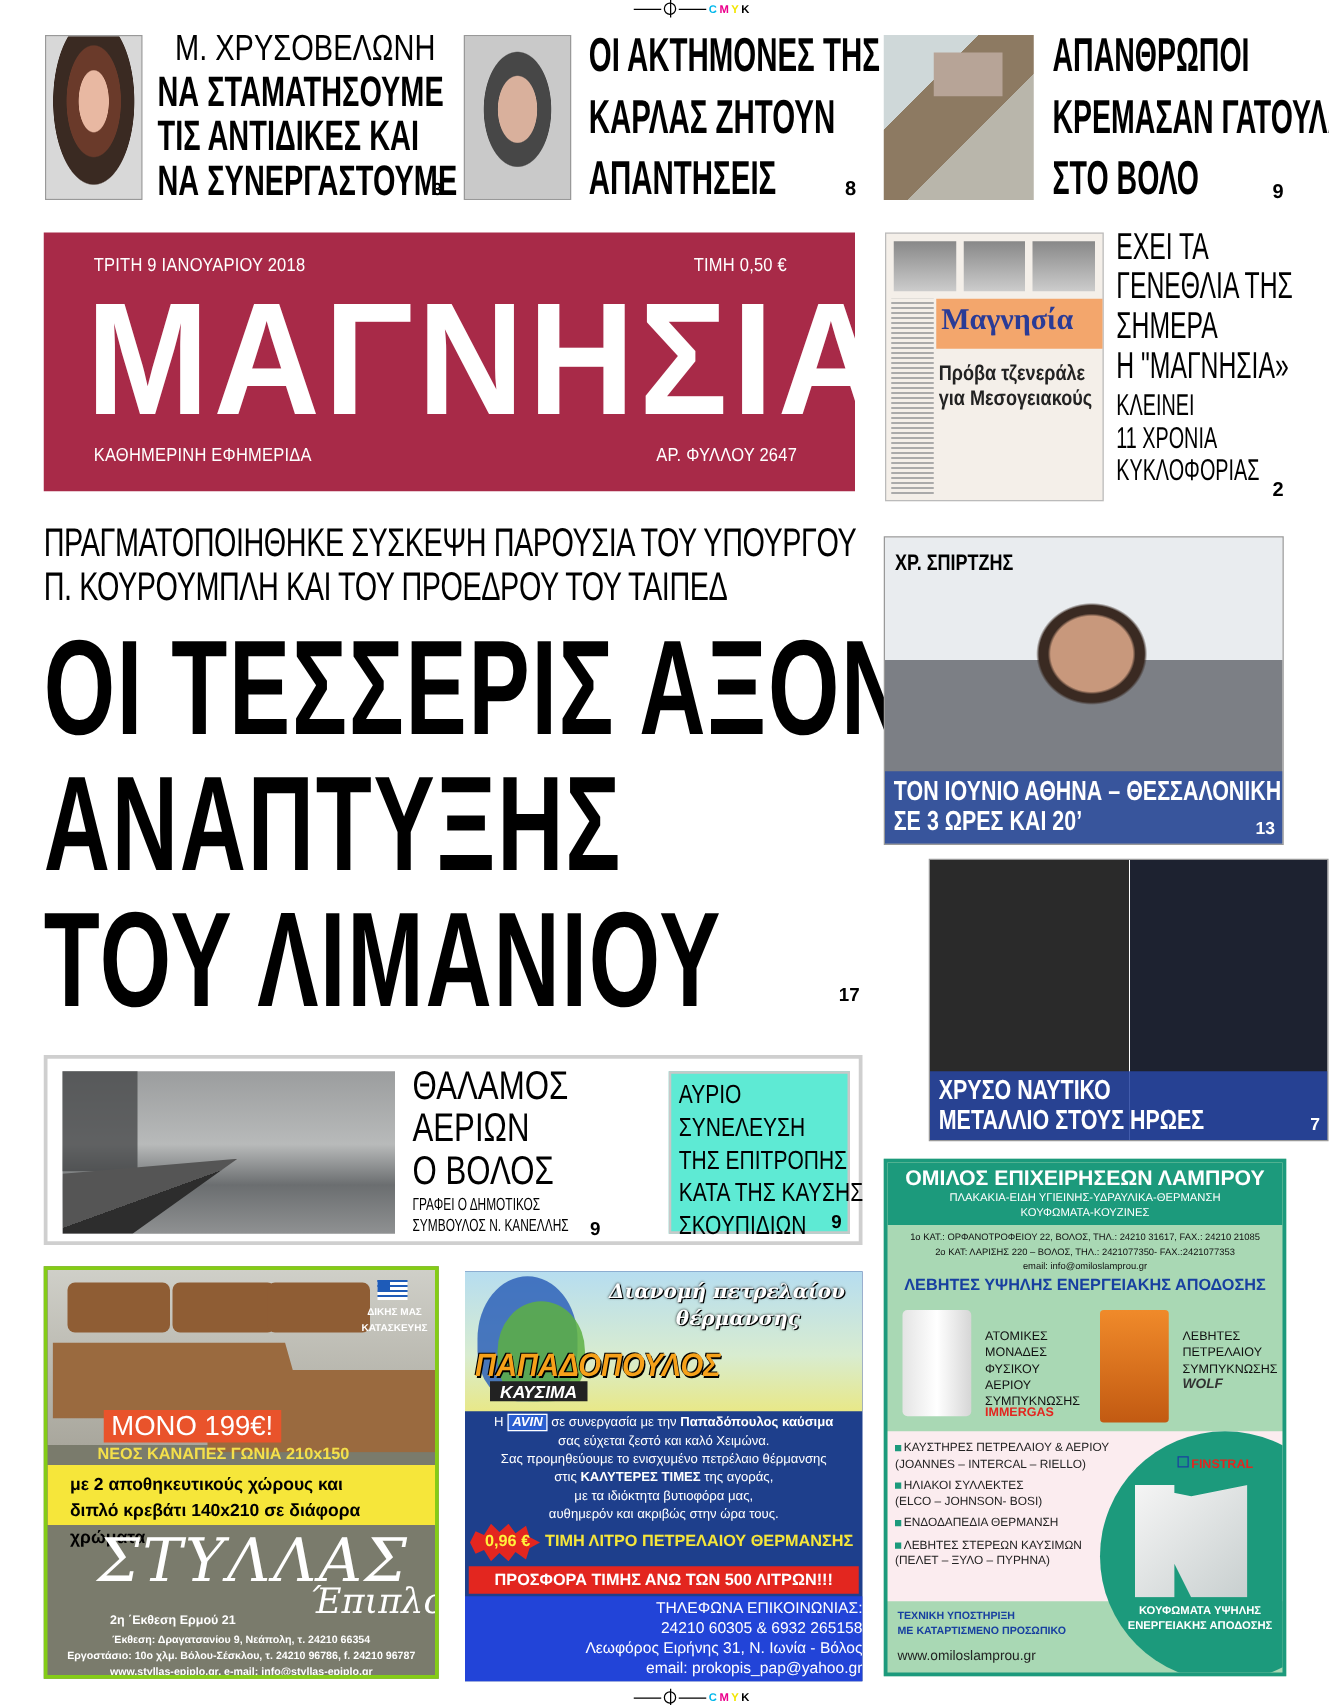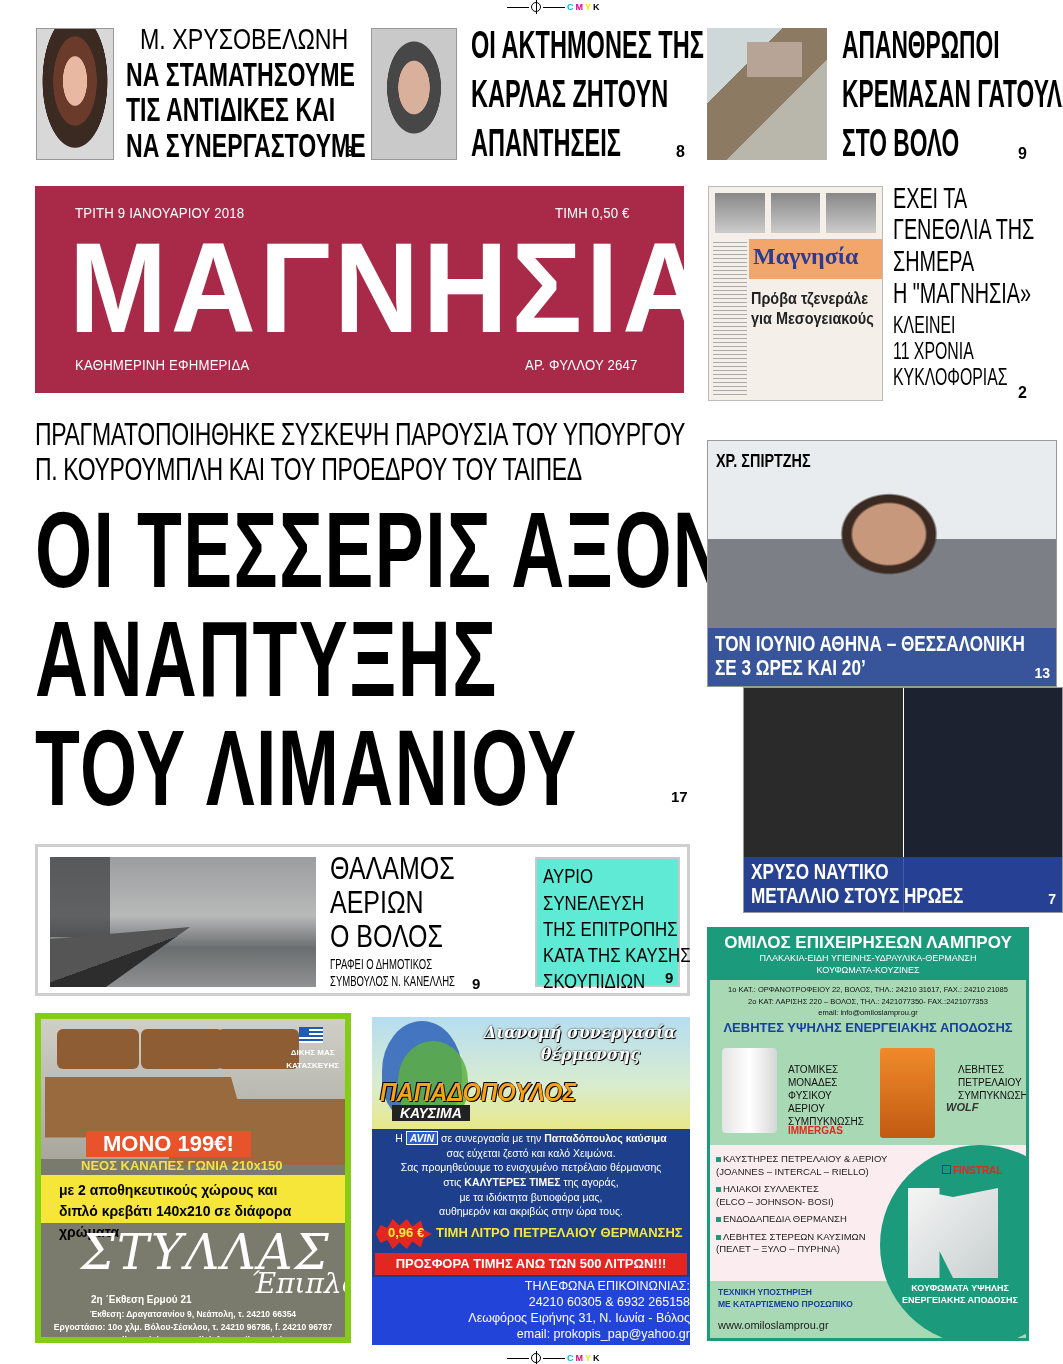--- a/index.html
+++ b/index.html
@@ -49,25 +49,25 @@
   .name-tag { position: absolute; left: 8px; top: 10px; font-weight: bold; font-size: 18px; transform: scaleX(0.8); transform-origin: left top; white-space: nowrap; }
 
   
   #fog-box { position: absolute; left: 35px; top: 844px; width: 655px; height: 152px; border: 3px solid #cfcfcf; background: #fff; }
   #fog-img { position: absolute; left: 12px; top: 10px; width: 266px; height: 130px; background: linear-gradient(180deg, #9b9d9e 0%, #b8baba 45%, #6b6e70 70%, #8f9192 100%); }
   #fog-img .quay { position: absolute; left: 0; bottom: 0; width: 140px; height: 60px; background: linear-gradient(160deg, #555 0 50%, #2d2d2d 50%); clip-path: polygon(0 20%, 100% 0, 40% 100%, 0 100%); }
   #fog-img .trees { position: absolute; left: 0; top: 0; width: 60px; height: 80px; background: #3a3c3d; opacity: 0.7; }
   #assembly-box { position: absolute; left: 497px; top: 10px; width: 145px; height: 130px; background: #5eead4; border: 2px solid #c8c8c8; }
 
   
-  #ad-sofa { position: absolute; left: 35px; top: 1013px; width: 316px; height: 330px; border: 6px solid #84cc16; background: #7a7b6c; overflow: hidden; }
+  #ad-sofa { position: absolute; left: 35px; top: 1013px; width: 316px; height: 330px; border: 3px solid #84cc16; background: #7a7b6c; overflow: hidden; }
   #ad-sofa .top { position: absolute; left: 0; top: 0; width: 100%; height: 140px; background: linear-gradient(180deg, #cfcfc8, #a9a79d); }
   #ad-sofa .sofa { position: absolute; left: 4px; top: 36px; width: 310px; height: 110px; background: #9a6a3f; clip-path: polygon(0 20%, 60% 20%, 62% 40%, 100% 40%, 100% 100%, 40% 100%, 40% 75%, 0 75%); }
   #ad-sofa .cush { position: absolute; top: 10px; height: 40px; width: 82px; background: #8f5d34; border-radius: 6px; }
-  #ad-sofa .price { position: absolute; left: 45px; top: 112px; background: #e9532b; color: #fff; font-weight: bold; font-size: 22px; padding: 0 17px; }
+  #ad-sofa .price { position: absolute; left: 45px; top: 112px; background: #e9532b; color: #fff; font-weight: normal; font-size: 22px; padding: 0 6px; }
   #ad-sofa .sub { position: absolute; left: 40px; top: 139px; color: #f4e04a; font-weight: bold; font-size: 13px; white-space: nowrap; }
   #ad-sofa .yellow { position: absolute; left: 0; top: 156px; width: 100%; height: 48px; background: #f6e63a; font-weight: bold; font-size: 14px; padding: 5px 0 0 18px; line-height: 1.5; }
   #ad-sofa .flag { position: absolute; right: 22px; top: 8px; width: 24px; height: 16px; background: repeating-linear-gradient(#1e5bb8 0 2px, #fff 2px 4px); }
   #ad-sofa .flag::before { content: ""; position: absolute; left: 0; top: 0; width: 10px; height: 8px; background: #1e5bb8; }
   #ad-sofa .made { position: absolute; right: 6px; top: 28px; color: #fff; font-weight: bold; font-size: 8px; text-align: center; line-height: 1.6; }
   #ad-sofa .brand { position: absolute; left: 40px; top: 205px; font-family: "DejaVu Serif", serif; font-style: italic; color: #fff; font-size: 48px; letter-spacing: 2px; }
   #ad-sofa .brand2 { position: absolute; left: 210px; top: 248px; font-family: "DejaVu Serif", serif; font-style: italic; color: #fff; font-size: 28px; }
   #ad-sofa .addr { position: absolute; left: 0; width: 100%; color: #fff; font-weight: bold; font-size: 8.5px; text-align: center; }
 
   #ad-fuel { position: absolute; left: 372px; top: 1017px; width: 318px; height: 328px; background: #1e3f8c; overflow: hidden; }
@@ -218,21 +218,21 @@
 </div>
 <div class="pg" style="left:1018px; top:384px;">2</div>
 
 <span class="kicker" style="top:418px;">ΠΡΑΓΜΑΤΟΠΟΙΗΘΗΚΕ ΣΥΣΚΕΨΗ ΠΑΡΟΥΣΙΑ ΤΟΥ ΥΠΟΥΡΓΟΥ</span>
 <span class="kicker" style="top:453px;">Π. ΚΟΥΡΟΥΜΠΛΗ ΚΑΙ ΤΟΥ ΠΡΟΕΔΡΟΥ ΤΟΥ ΤΑΙΠΕΔ</span>
 <span class="huge" style="top:496px;">ΟΙ ΤΕΣΣΕΡΙΣ ΑΞΟΝΕΣ</span>
 <span class="huge" style="top:605px;">ΑΝΑΠΤΥΞΗΣ</span>
 <span class="huge" style="top:714px;">ΤΟΥ ΛΙΜΑΝΙΟΥ</span>
 <div class="pg" style="left:671px; top:788px; font-size:15px;">17</div>
 
-<div class="story-photo ph-spirtzis" style="left:707px; top:440px; width:350px; height:247px;">
+<div class="story-photo ph-spirtzis" style="left:707px; top:429px; width:320px; height:247px;">
   <span class="name-tag">ΧΡ. ΣΠΙΡΤΖΗΣ</span>
   <div class="caption-band" style="height:58px; padding:4px 0 0 7px;">
     <span class="t">ΤΟΝ ΙΟΥΝΙΟ ΑΘΗΝΑ – ΘΕΣΣΑΛΟΝΙΚΗ</span>
     <span class="t">ΣΕ 3 ΩΡΕΣ ΚΑΙ 20’</span>
     <span style="position:absolute; right:6px; bottom:5px; font-size:14px;">13</span>
   </div>
 </div>
 
 <div class="story-photo ph-heroes" style="left:707px; top:687px; width:320px; height:226px;margin-left:36px;">
   <div class="caption-band" style="height:55px; padding:3px 0 0 7px; background:rgba(40,70,160,0.88);">
@@ -296,21 +296,21 @@
   <div class="addr" style="top:275px; font-size:10px; text-align:left; left:50px;">2η ΄Εκθεση Ερμού 21</div>
   <div class="addr" style="top:290px;">Έκθεση: Δραγατσανίου 9, Νεάπολη, τ. 24210 66354</div>
   <div class="addr" style="top:303px;">Εργοστάσιο: 10ο χλμ. Βόλου-Σέσκλου, τ. 24210 96786, f. 24210 96787</div>
   <div class="addr" style="top:316px;">www.styllas-epiplo.gr, e-mail: info@styllas-epiplo.gr</div>
 </div>
 
 <div id="ad-fuel">
   <div class="hero">
     <div class="drop1"></div>
       <div class="drop2"></div>
-    <div class="slogan" style="top:6px;">Διανομή συνεργασία</div>
+    <div class="slogan" style="top:6px;">Διανομή πετρελαίου</div>
     <div class="slogan" style="top:28px; right:50px;">θέρμανσης</div>
     <div class="name">ΠΑΠΑΔΟΠΟΥΛΟΣ</div>
     <div class="name2">ΚΑΥΣΙΜΑ</div>
   </div>
   <div class="body">
     <div>
       <span>Η </span><span class="avin">AVIN</span><span> σε συνεργασία με την </span><b>Παπαδόπουλος καύσιμα</b>
     </div>
     <div>σας εύχεται ζεστό και καλό Χειμώνα.</div>
     <div>Σας προμηθεύουμε το ενισχυμένο πετρέλαιο θέρμανσης</div>
@@ -348,21 +348,21 @@
   <div class="boiler1"></div>
   <div class="lbl" style="left:78px; top:122px;">
     <div>ΑΤΟΜΙΚΕΣ</div>
     <div>ΜΟΝΑΔΕΣ</div>
     <div>ΦΥΣΙΚΟΥ</div>
     <div>ΑΕΡΙΟΥ</div>
     <div>ΣΥΜΠΥΚΝΩΣΗΣ</div>
   </div>
   <div class="immergas">IMMERGAS</div>
   <div class="boiler2"></div>
-  <div class="lbl" style="left:248px; top:122px;">
+  <div class="lbl" style="left:236px; top:122px;">
     <div>ΛΕΒΗΤΕΣ</div>
     <div>ΠΕΤΡΕΛΑΙΟΥ</div>
     <div>ΣΥΜΠΥΚΝΩΣΗΣ</div>
   </div>
   <div class="wolf">WOLF</div>
   <div class="pink"></div>
   <div class="circle"></div>
   <div class="finstral">FINSTRAL</div>
   <div class="window"></div>
   <div class="list">

